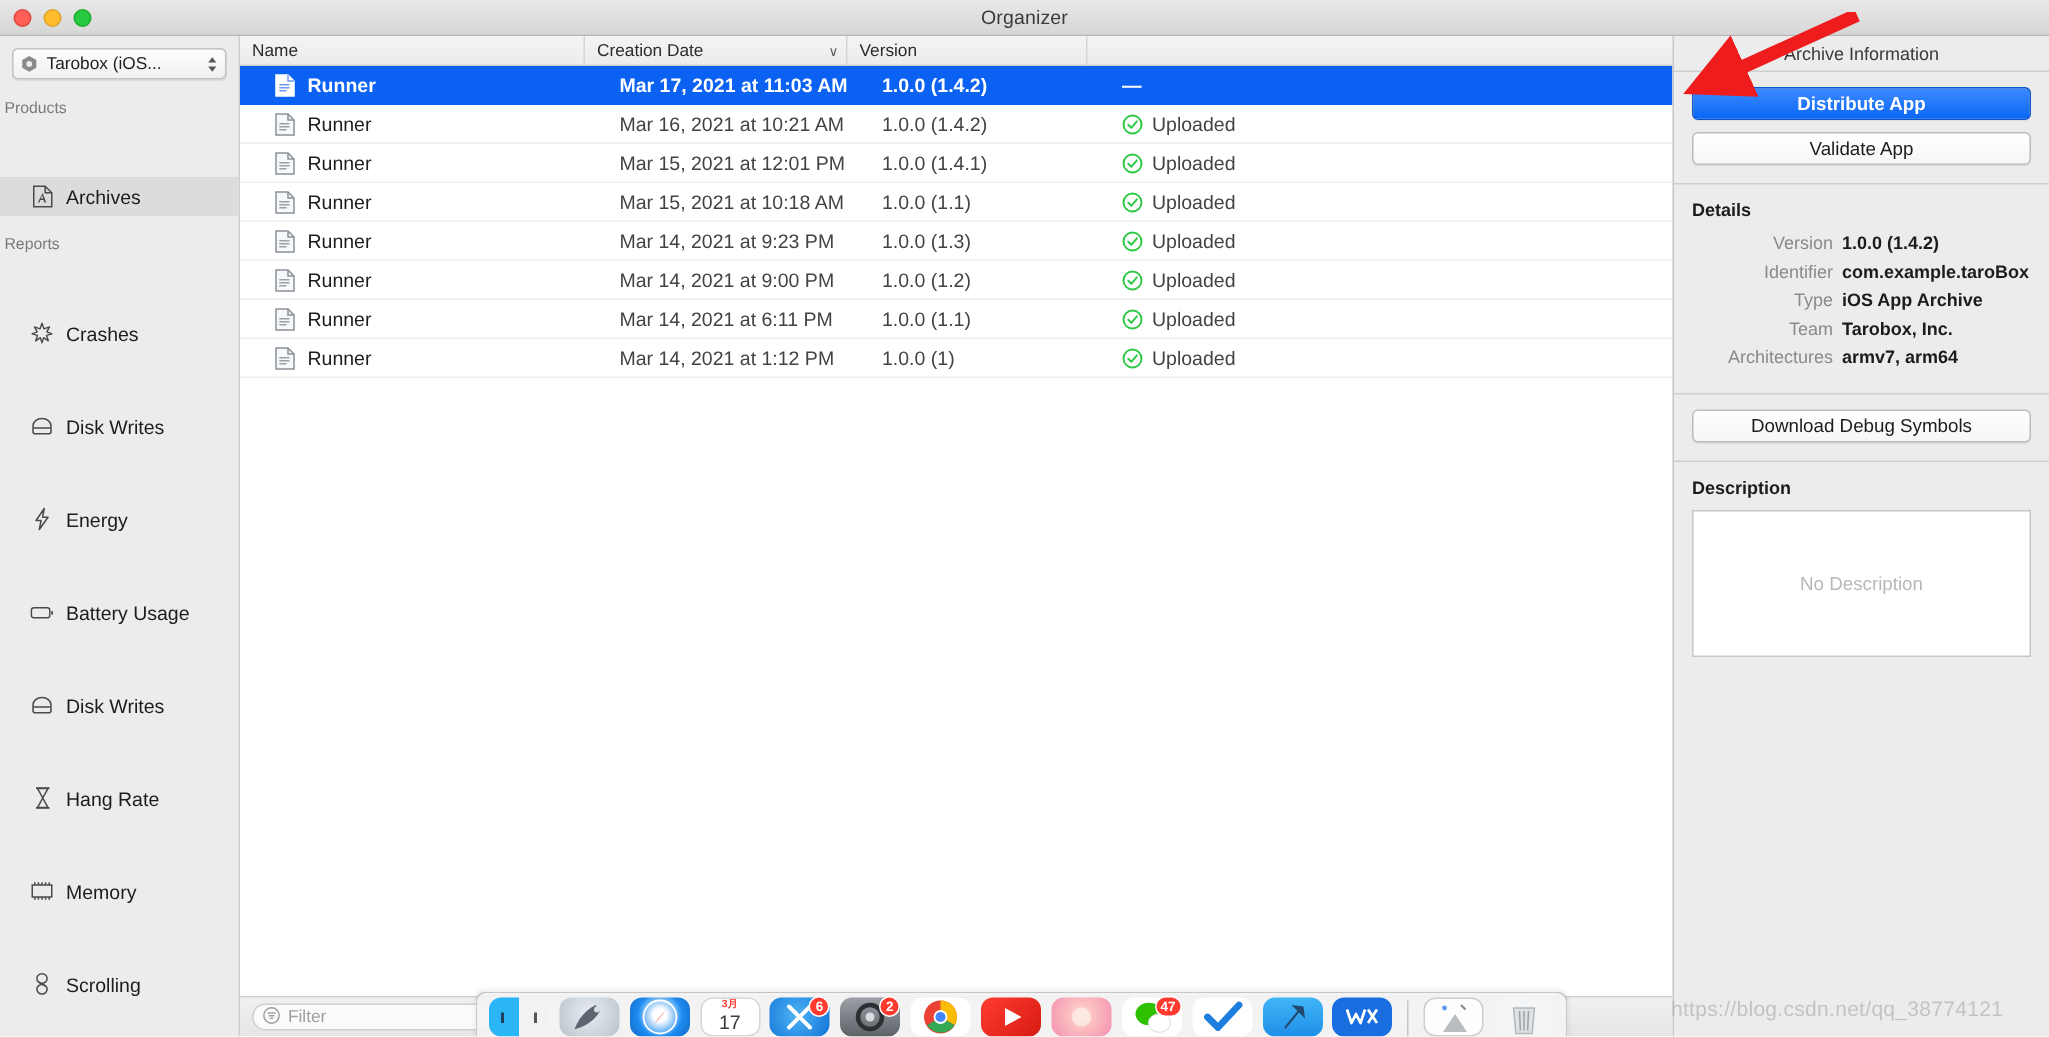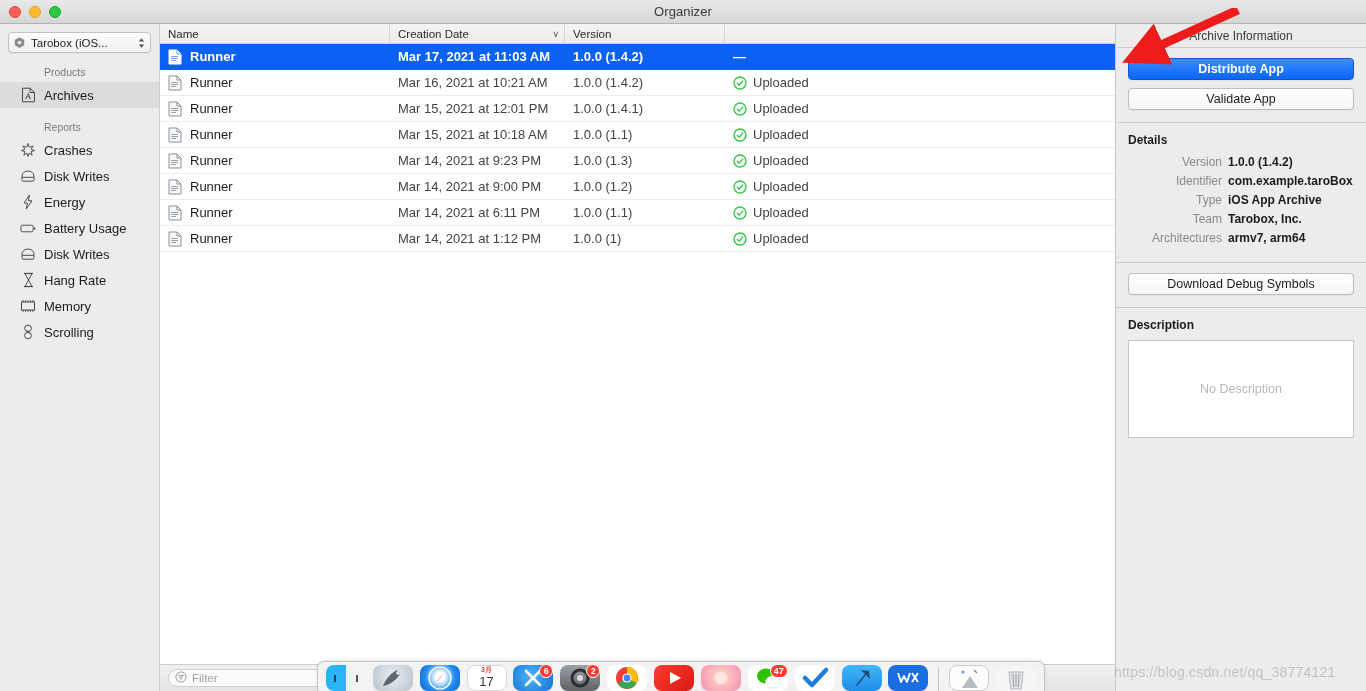--- a/index.html
+++ b/index.html
@@ -44,25 +44,24 @@
     display: flex; align-items: center; padding: 0 4px;
     font-size: 11.5px; color: #1d1d1d;
   }
   .scheme-icon { margin-right: 5px; display: flex; }
   .scheme-label { flex: 1; white-space: nowrap; overflow: hidden; }
   .stepper { display: flex; flex-direction: column; margin-left: 2px; color: #555; }
 
   .group-title {
     font-size: 10.5px; color: #7a7a7a; padding: 13px 0 4px 3px;
     font-weight: 400;
-    margin-left: 41px;
   }
   .nav-item {
     height: 26px; display: flex; align-items: center;
-    padding-left: 20px; font-size: 13px; color: #1c1c1c; gap: 8px;
+    padding-left: 20px; font-size: 13px; color: #1c1c1c; gap: 8px; margin-top: 36px;
   }
   .nav-item.selected { background: #dcdcdc; }
   .nav-icon { width: 16px; height: 16px; display: flex; align-items: center; justify-content: center; flex: 0 0 16px; }
 
   
   .list-pane {
     position: absolute; top: 24px; left: 160px; width: 955px; height: 640px;
     background: #ffffff;
   }
   .table-header {
@@ -84,21 +83,21 @@
   .col-version { width: 160px; }
   .col-status  { flex: 1; border-right: none; margin-top: 40px; }
 
   .rows { position: relative; }
   .row {
     display: flex; height: 26px; align-items: center;
     border-bottom: 1px solid #ededed; font-size: 13px; color: #434343;
   }
   .row.selected { background: #0a61f2; color: #ffffff; border-bottom-color: #0a61f2; }
   .cell { display: flex; align-items: center; padding-left: 8px; height: 26px; overflow: hidden; white-space: nowrap; }
-  .cell.name { width: 230px; gap: 8px; color: #1c1c1c; }
+  .cell.name { width: 230px; gap: 8px; color: #1c1c1c; margin-left: 15px; }
   .row.selected .cell.name { color: #fff; font-weight: 700; }
   .cell.date { width: 175px; }
   .row.selected .cell.date { font-weight: 700; color: #fff; }
   .cell.version { width: 160px; }
   .row.selected .cell.version { font-weight: 700; color: #fff; }
   .cell.status { flex: 1; gap: 6px; }
   .row.selected .cell.status { font-weight: 700; color: #fff; }
 
   .doc-icon { width: 14px; height: 16px; flex: 0 0 14px; }
 

